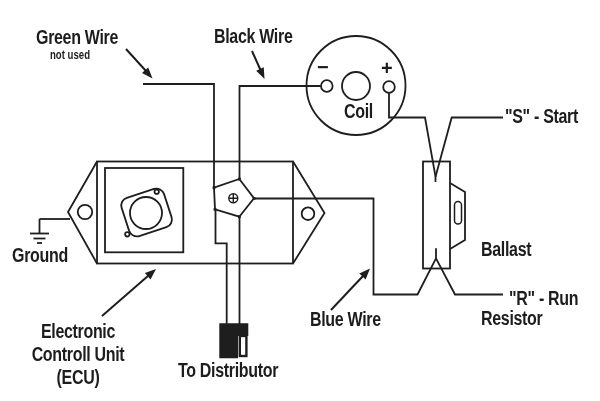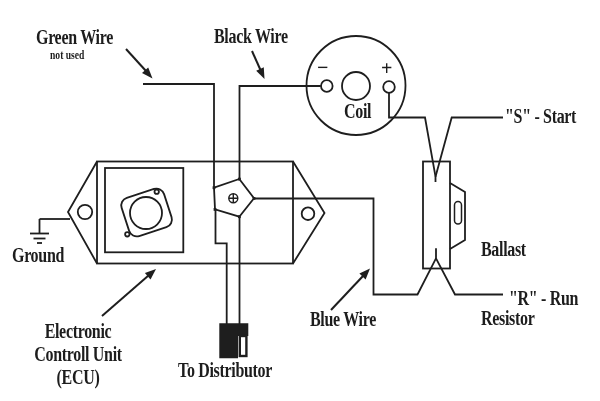--- a/index.html
+++ b/index.html
@@ -1,18 +1,18 @@
 <!DOCTYPE html>
 <html><head>
 <meta charset="utf-8">
 <style>
   html,body{margin:0;padding:0;background:#888;}
   .page{
     position:relative;width:600px;height:401px;background:#ffffff;
-    overflow:hidden;font-family:Liberation Serif, serif;
+    overflow:hidden;font-family:Liberation Sans, sans-serif;
   }
   .page svg{position:absolute;left:0;top:0;}
   .lbl{
     position:absolute;color:#1d1d1d;font-size:20px;font-weight:bold;
     letter-spacing:-0.4px;line-height:1;white-space:pre;
     transform:scaleX(0.8);transform-origin:left top;
   }
   .lbl-sm{font-size:12px;letter-spacing:0;}
   .lbl-center{text-align:center;transform-origin:50% 0;white-space:normal;}
   .lines2{line-height:23px;}

